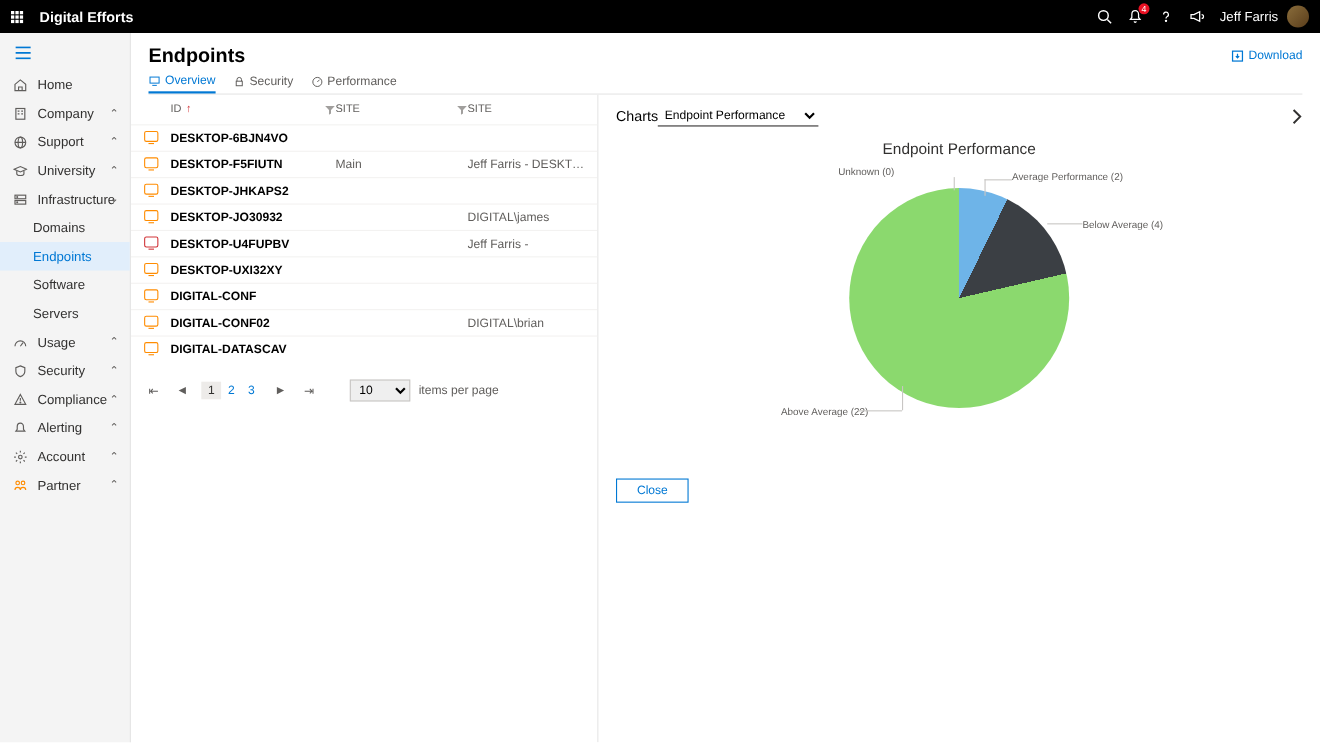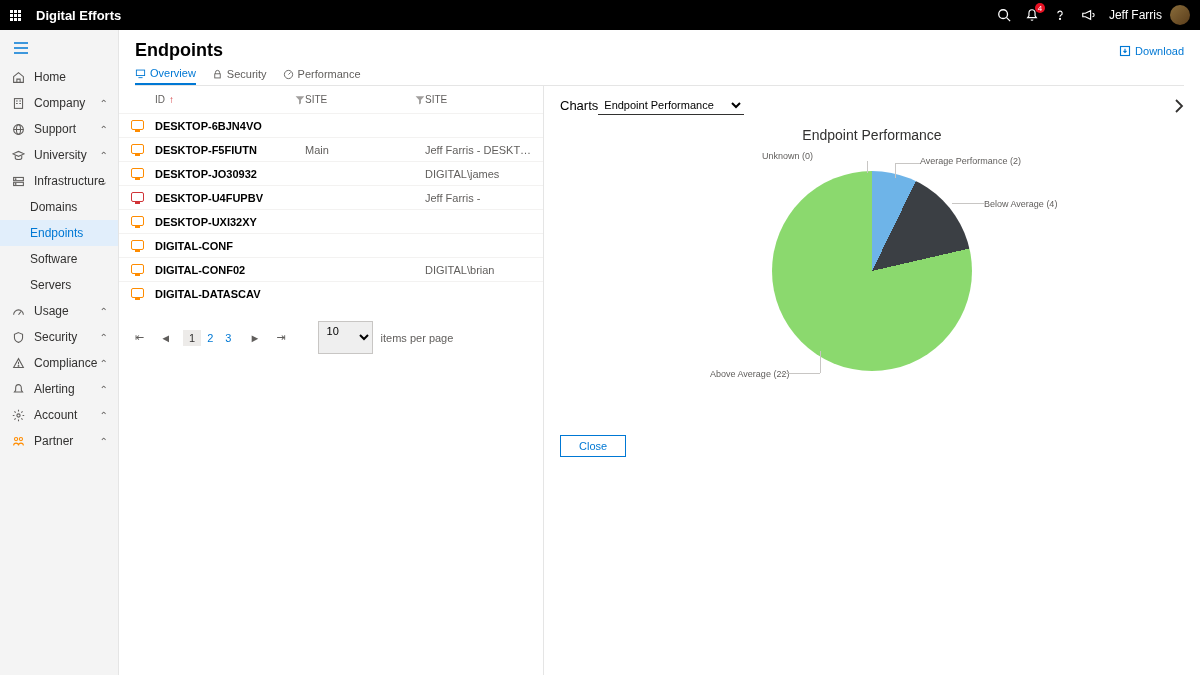--- a/index.html
+++ b/index.html
@@ -48,21 +48,21 @@
 .trow .col-user{ flex:1; color:#605e5c; white-space:nowrap; overflow:hidden; text-overflow:ellipsis;}
 .monitor{ width:13px; height:10px; border:1.5px solid; border-radius:2px; position:relative; display:inline-block;}
 .monitor::after{content:""; position:absolute; bottom:-3px; left:3px; width:5px; height:1.5px; background:currentColor;}
 .monitor.orange{ color:#ff8c00; }
 .monitor.red{ color:#d13438; }
 
 .pager { display:flex; align-items:center; gap:8px; padding:16px 12px; font-size:11px; color:#605e5c;}
 .pager .pbtn{ cursor:pointer; padding:2px 4px; }
 .pager .pnum{ cursor:pointer; padding:2px 6px; color:#0078d4; }
 .pager .pnum.cur{ background:#edebe9; color:#323130; }
-.pager select{ font-size:11px; padding:2px 16px 15px 4px; border:1px solid #c8c6c4;}
+.pager select{ font-size:11px; padding:2px 16px 2px 4px; border:1px solid #c8c6c4;}
 
 .chart-pane { flex:1; padding:10px 16px; position:relative; }
 .chart-head { display:flex; align-items:center; gap:0; }
 .chart-head .lbl{ font-size:13px; }
 .chart-head select{ font-size:11px; border:none; border-bottom:1px solid #323130; padding:2px 14px 2px 2px; background:transparent;}
 .chart-head .expand{ margin-left:auto; cursor:pointer; }
 .chart-title { text-align:center; font-size:14px; margin-top:12px; color:#323130;}
 .pie-wrap{ position:relative; width:440px; height:260px; margin:8px auto 0; }
 .pie{ width:200px; height:200px; border-radius:50%; position:absolute; left:120px; top:20px;
   background:conic-gradient(#6eb4e8 0deg 26deg, #3b3f44 26deg 77deg, #8bd96e 77deg 360deg); }
@@ -339,20 +339,26 @@
   <div class="col-user"></div>
             </div>
             <div class="trow">
               <div class="col-icon"><span class="monitor orange"></span></div>
   <div class="col-id">DESKTOP-F5FIUTN</div>
   <div class="col-site">Main</div>
   <div class="col-user">Jeff Farris - DESKTOP-F5FIUTN</div>
             </div>
             <div class="trow">
               <div class="col-icon"><span class="monitor orange"></span></div>
+  <div class="col-id">DESKTOP-JHKAPS2</div>
+  <div class="col-site"></div>
+  <div class="col-user"></div>
+            </div>
+            <div class="trow">
+              <div class="col-icon"><span class="monitor orange"></span></div>
   <div class="col-id">DESKTOP-JO30932</div>
   <div class="col-site"></div>
   <div class="col-user">DIGITAL\james</div>
             </div>
             <div class="trow">
               <div class="col-icon"><span class="monitor red"></span></div>
   <div class="col-id">DESKTOP-U4FUPBV</div>
   <div class="col-site"></div>
   <div class="col-user">Jeff Farris -</div>
             </div>

